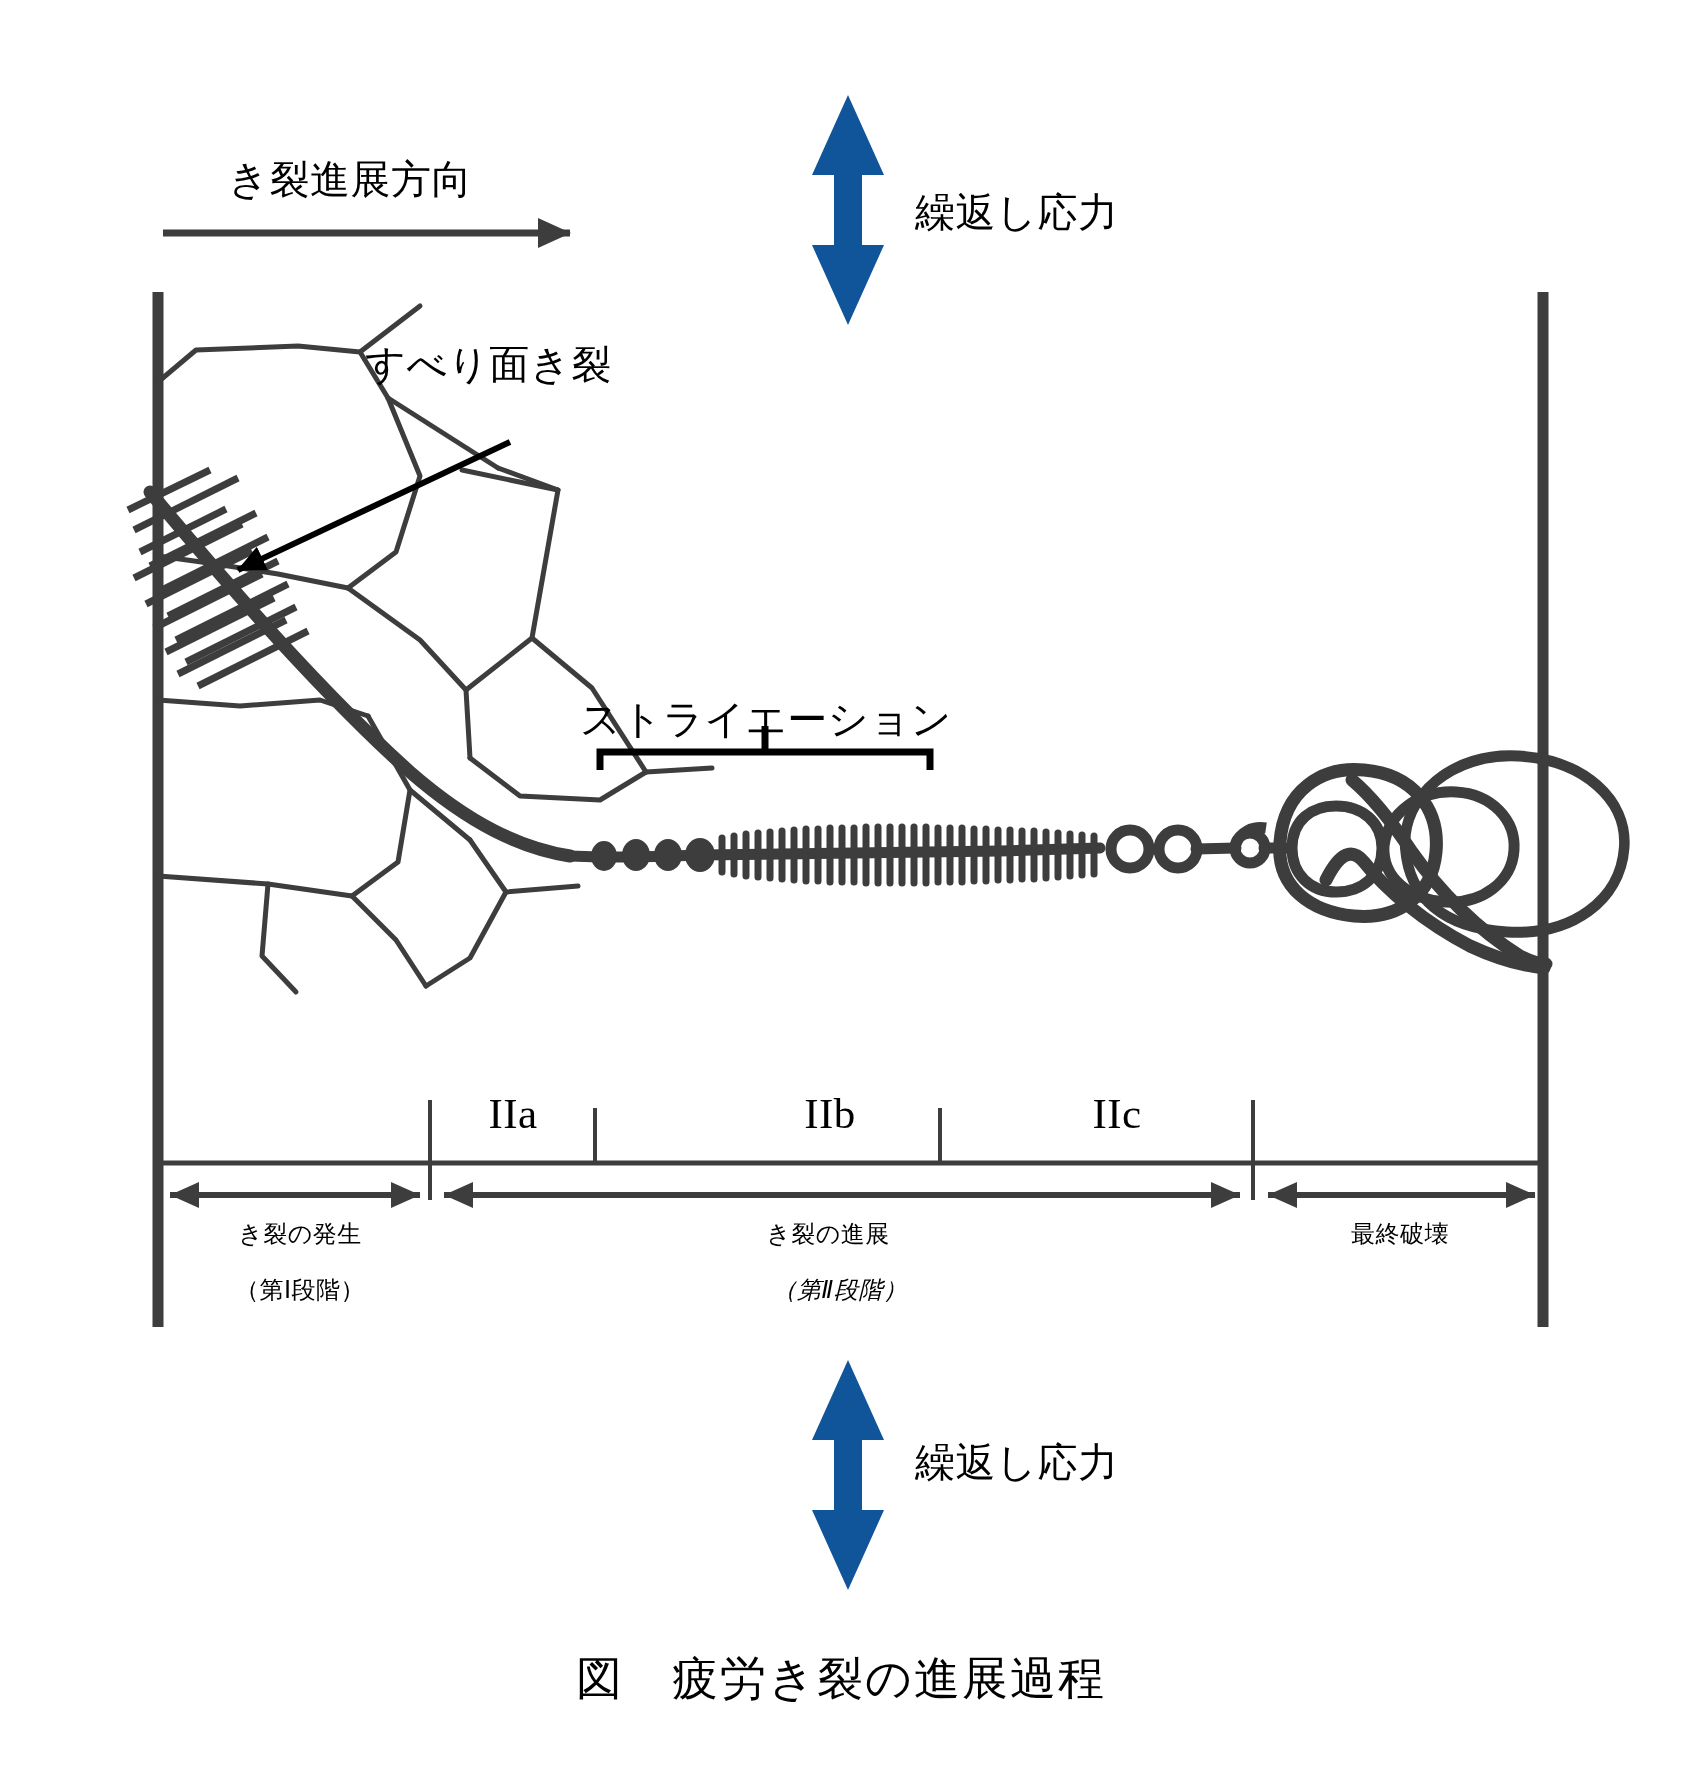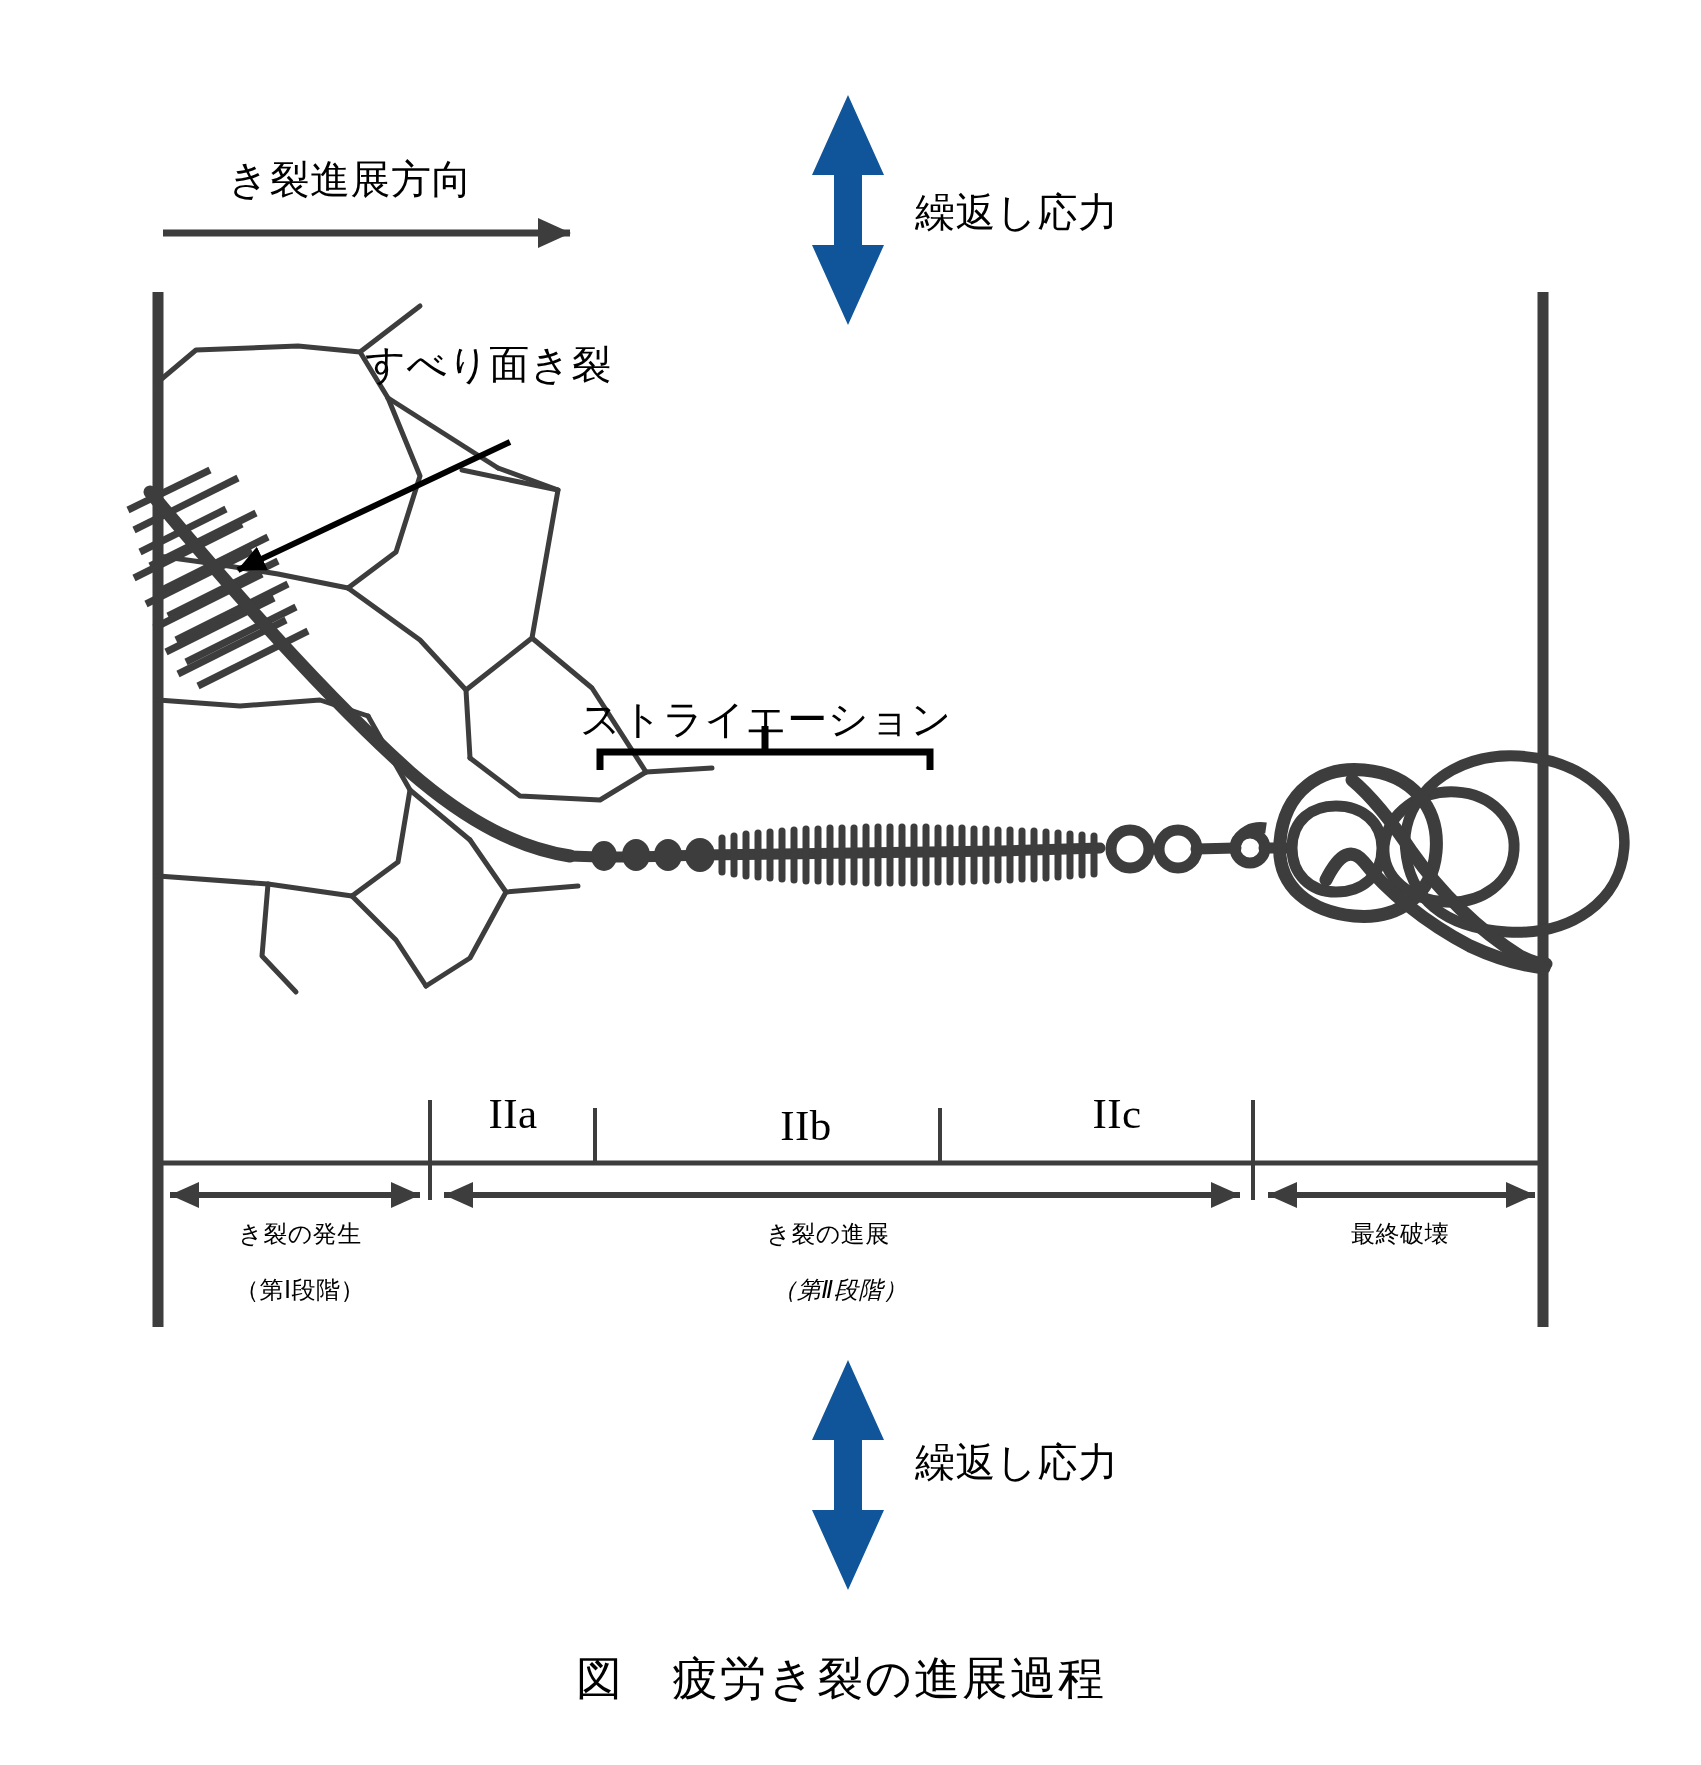--- a/index.html
+++ b/index.html
@@ -236,21 +236,21 @@
   <div class="lbl lbl-ja ctr" style="left:350px;top:155px;">き裂進展方向</div>
 
   <div class="lbl lbl-ja" style="left:915px;top:188px;">繰返し応力</div>
 
   <div class="lbl lbl-ja" style="left:365px;top:340px;">すべり面き裂</div>
 
   <div class="lbl lbl-ja ctr" style="left:766px;top:695px;">ストライエーション</div>
 
   <div class="lbl lbl-stage ctr" style="left:513px;top:1088px;">IIa</div>
 
-  <div class="lbl lbl-stage ctr" style="left:806px;top:1088px;margin-top:12px;">IIb</div>
+  <div class="lbl lbl-stage ctr" style="left:830px;top:1088px;">IIb</div>
 
   <div class="lbl lbl-stage ctr" style="left:1117px;top:1088px;">IIc</div>
 
   <div class="lbl lbl-ja-sm ctr" style="left:300px;top:1219px;">き裂の発生</div>
   <div class="lbl lbl-ja-sm ctr" style="left:300px;top:1275px;">（第Ⅰ段階）</div>
 
   <div class="lbl lbl-ja-sm ctr" style="left:828px;top:1219px;">き裂の進展</div>
   <div class="lbl lbl-ja-sm ctr" style="left:840px;top:1275px;font-style:italic;">（第Ⅱ段階）</div>
 
   <div class="lbl lbl-ja-sm ctr" style="left:1400px;top:1219px;">最終破壊</div>

